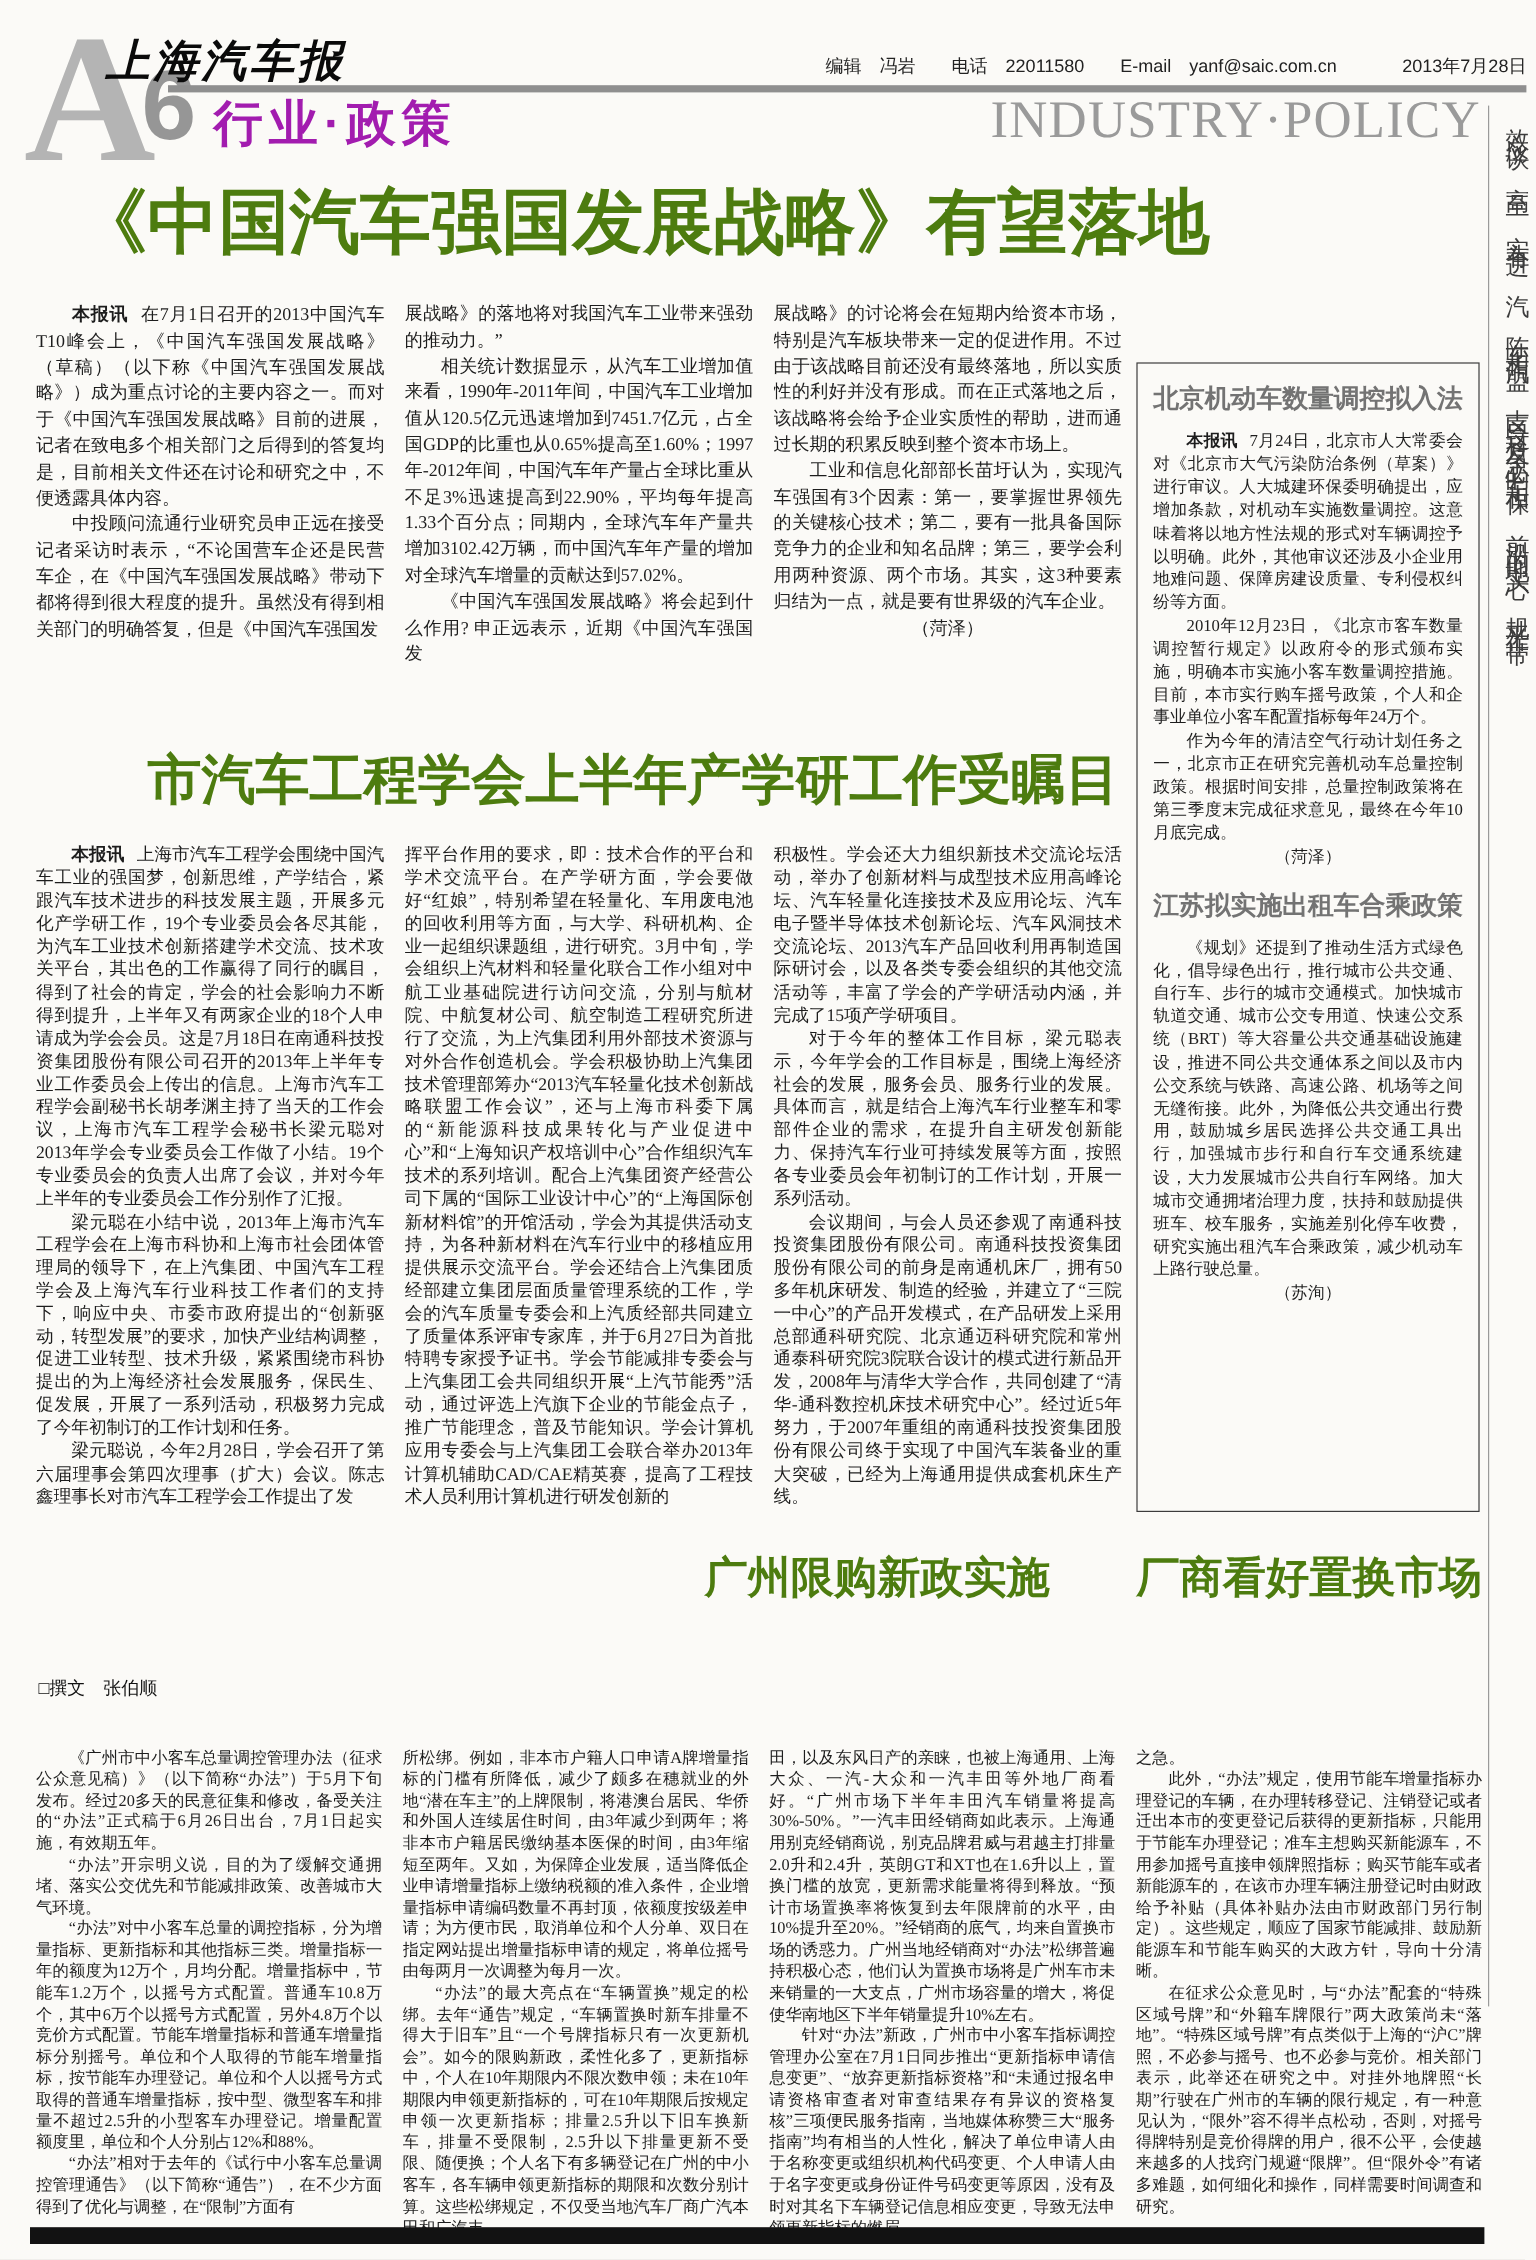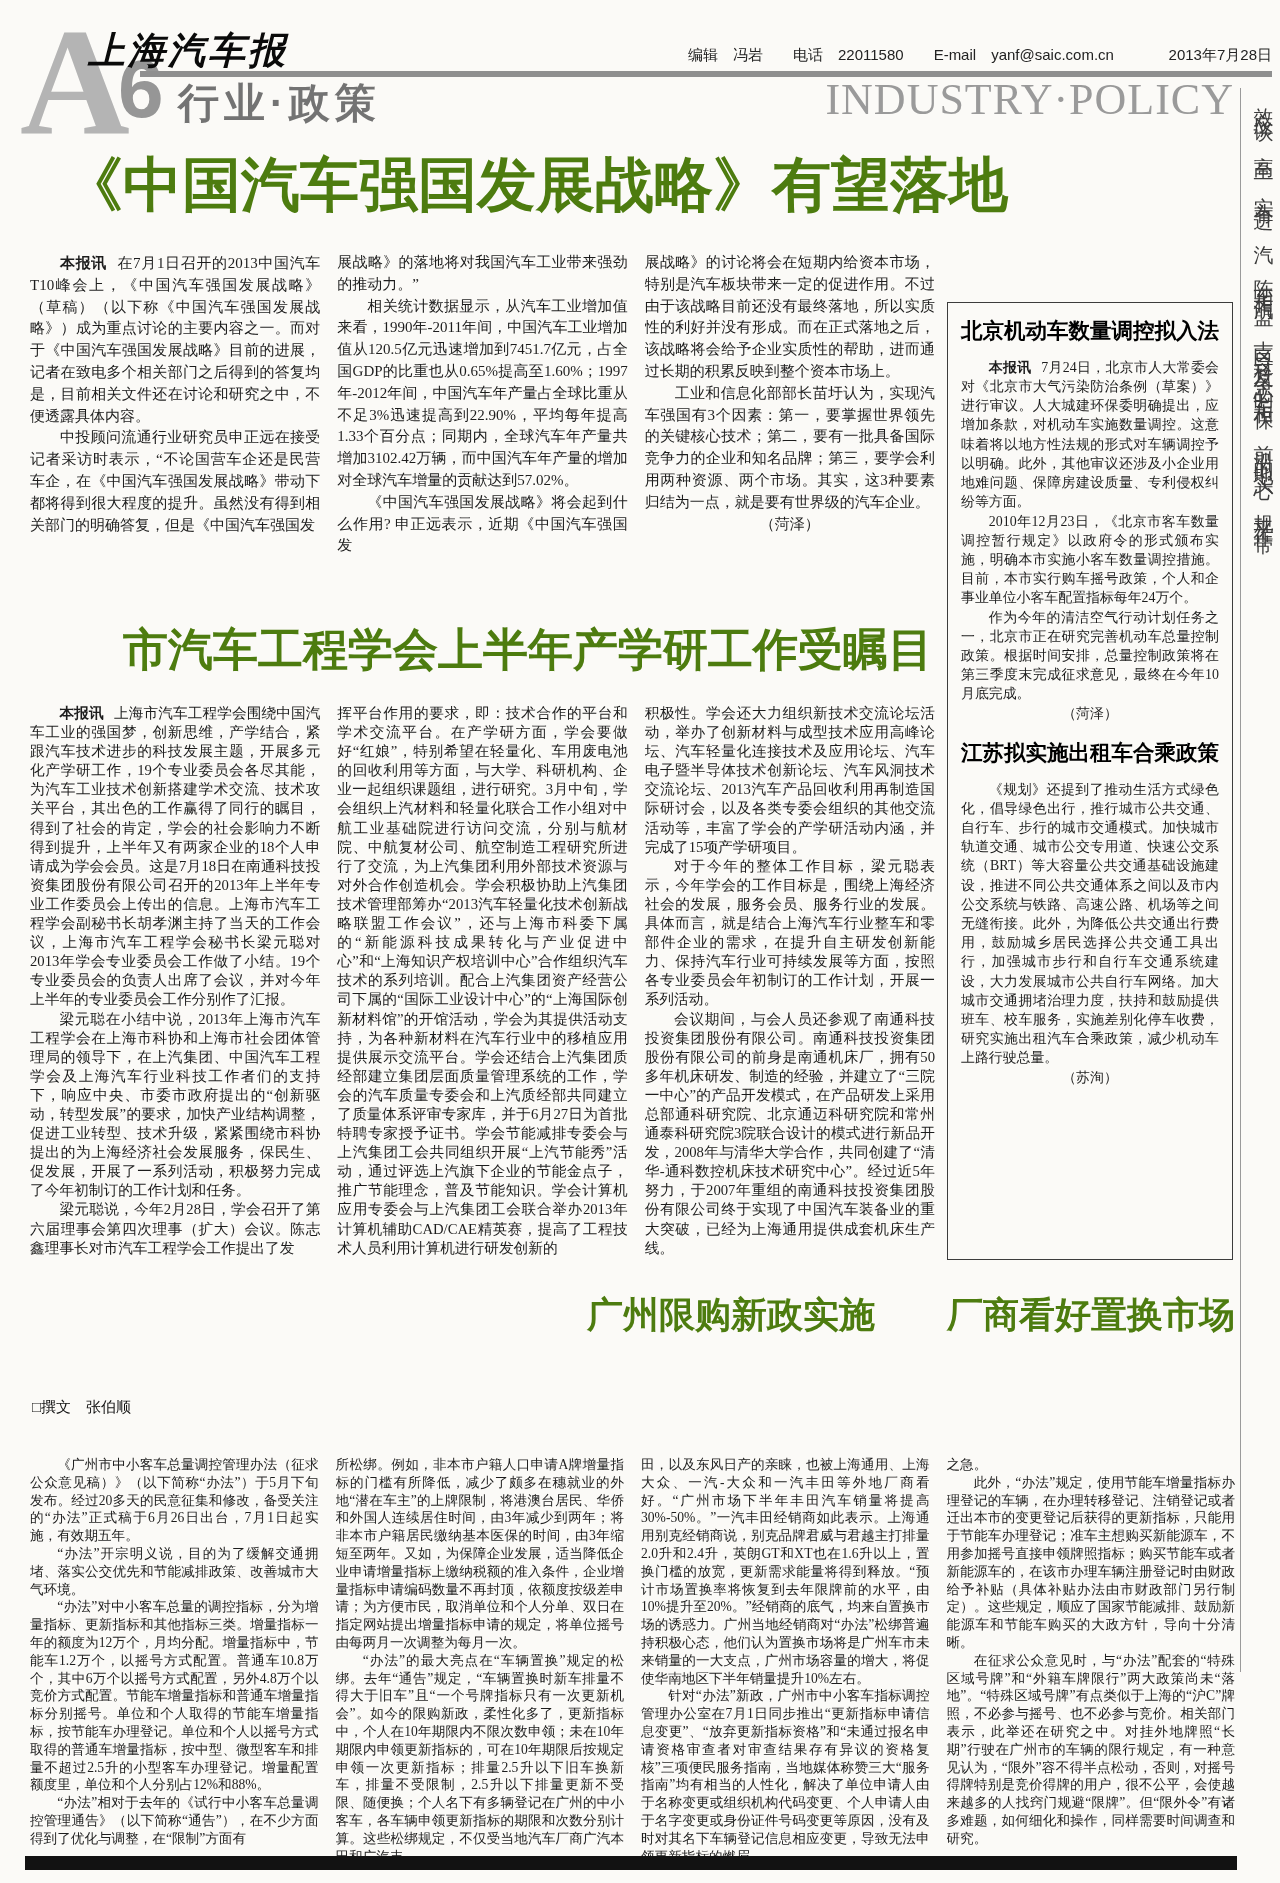--- a/index.html
+++ b/index.html
@@ -9,21 +9,21 @@
   
   .big-a{left:20px;top:6px;font-size:152px;line-height:1;font-weight:bold;
          font-family:"Liberation Serif",serif;color:#b4b4b4;}
   .big-6{left:118px;top:48px;font-size:82px;line-height:1;font-weight:bold;
          font-family:"Liberation Sans",sans-serif;color:#969696;}
   .logo{left:88px;top:26px;font-size:37px;font-weight:bold;font-style:italic;letter-spacing:3px;color:#0a0a0a;}
   .header-meta{top:46px;left:688px;width:584px;display:flex;justify-content:space-between;
                font-size:15px;color:#222;font-family:"Liberation Sans",sans-serif;}
   .gray-rule{left:140px;top:71px;width:1132px;height:6px;background:#8f8f8f;}
   .section-cn{left:178px;top:76px;font-size:41px;font-weight:bold;letter-spacing:5px;
-              font-family:"Liberation Sans",sans-serif;color:#737373;}
+              font-family:"Liberation Sans",sans-serif;color:#a21caf;}
   .section-en{right:46px;top:74px;font-size:44px;letter-spacing:1px;color:#9a9a9a;
               font-family:"Liberation Serif",serif;}
   
   .hl{font-family:"Liberation Sans","DejaVu Sans",sans-serif;font-weight:900;color:#4d7c0f;text-align:right;}
   .hl1{left:30px;top:150px;width:978px;font-size:59px;line-height:1.2;}
   .kicker{left:30px;top:589px;width:903px;text-align:center;font-size:26px;font-weight:bold;
           font-family:"Liberation Sans",sans-serif;letter-spacing:2px;color:#111;}
   .hl2{left:30px;top:621px;width:903px;font-size:45px;line-height:1.3;}
   .hl3{left:30px;top:1293px;width:1205px;font-size:36px;line-height:1.2;}
   
@@ -34,22 +34,22 @@
   .lead{font-family:"Liberation Sans",sans-serif;font-weight:bold;margin-right:0.7em;}
   .byline{text-align:center;text-indent:0 !important;}
   .main-cols{left:30px;top:252px;width:905px;height:330px;gap:17px;font-size:15px;line-height:21.8px;}
   .sae-cols{left:30px;top:704px;width:905px;height:556px;gap:17px;font-size:14.7px;line-height:19.1px;}
   .gz-cols{left:30px;top:1456px;width:1205px;height:425px;gap:17px;font-size:13.6px;line-height:17.8px;}
   .byline3{left:32px;top:1398px;font-size:15px;font-family:"Liberation Sans",sans-serif;color:#111;}
   
   .sidebar{left:947px;top:302px;width:286px;height:958px;border:1.5px solid #3c3c3c;
            box-sizing:border-box;padding:16px 13px 10px 13px;overflow:hidden;text-align:justify;
            font-size:13.9px;line-height:19.2px;}
-  .sb-title{font-family:Liberation Mono, monospace;font-weight:bold;font-size:21.5px;
-            text-align:center;margin:0 0 12px 0;color:#000000;line-height:1.25;}
+  .sb-title{font-family:Liberation Sans, sans-serif;font-weight:bold;font-size:21.5px;
+            text-align:center;margin:0 0 12px 0;color:#737373;line-height:1.25;}
   .sb-title.second{margin-top:18px;}
   .sidebar p{margin:0;text-indent:2em;}
   
   .black-bar{left:25px;top:1856px;width:1212px;height:14px;background:#121212;}
   .edge-rule{left:1240px;top:88px;width:1px;height:1584px;background:#9a9a9a;}
   .strip{left:1251px;top:92px;width:25px;height:1720px;overflow:hidden;}
   .strip-text{writing-mode:vertical-rl;text-orientation:upright;font-size:20px;line-height:25px;
               letter-spacing:7px;color:#3b3b3b;}
 </style>
 </head>

